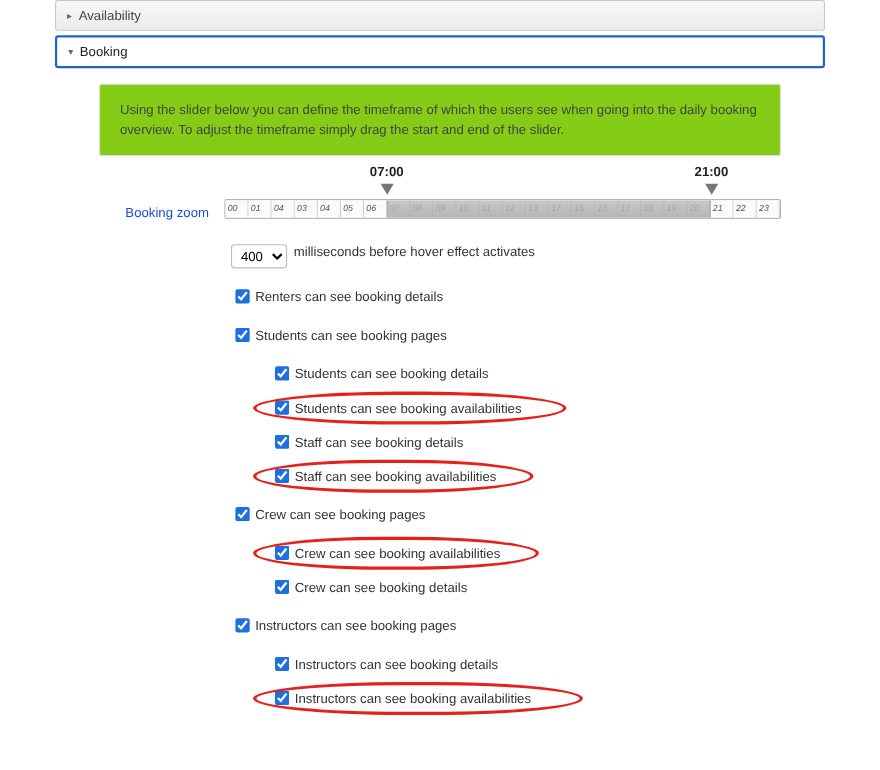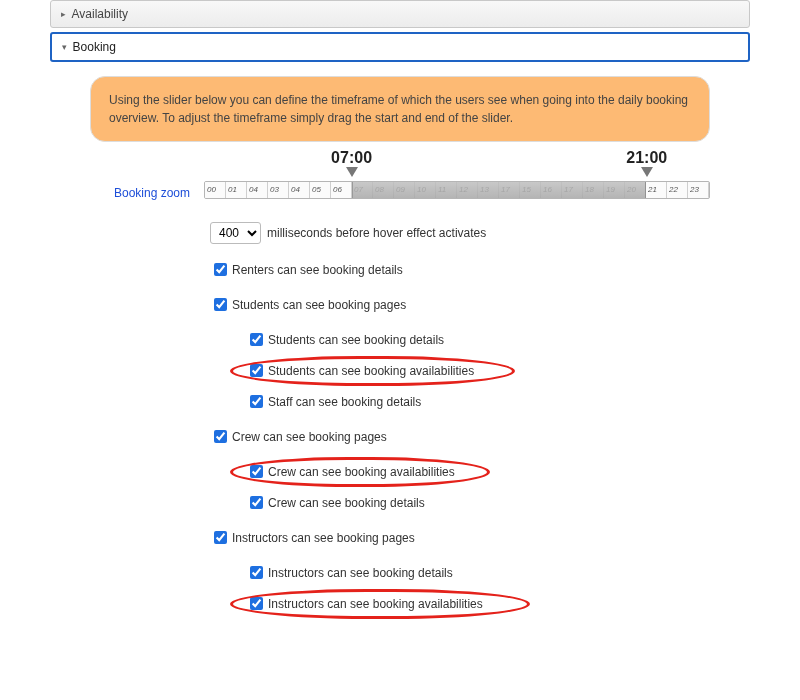--- a/index.html
+++ b/index.html
@@ -36,23 +36,23 @@
     border: 2px solid #1e63c4;
     border-radius: 3px;
     color: #222;
   }
   .tri { font-size: 9px; color: #666; }
   .content-pad {
     margin: 0 50px;
     padding: 10px 40px 0 40px;
   }
   .help-box {
-    background: #fdba74;
+    background: #84cc16;
     border: 1px solid #ddd;
-    border-radius: 15px;
+    border-radius: 3px;
     padding: 14px 18px;
     color: #444;
     line-height: 1.5;
     font-size: 12px;
   }
   .slider-section { margin-top: 38px; }
   .slider-row {
     display: flex;
     align-items: center;
     gap: 14px;
@@ -61,21 +61,21 @@
     width: 100px;
     text-align: right;
     font-size: 12px;
     color: #1d4ed8;
     padding-top: 6px;
   }
   .slider-wrap { position: relative; flex: 1; }
   .time-label {
     position: absolute;
     top: -32px;
-    font-size: 16px;
+    font-size: 12px;
     font-weight: bold;
     color: #222;
     transform: translateX(-50%);
   }
   .time-label.start { left: calc(7 / 24 * 100%); }
   .time-label.end { left: calc(21 / 24 * 100%); }
   .pointer {
     position: absolute;
     top: -14px;
     transform: translateX(-50%);
@@ -110,21 +110,20 @@
     left: calc(7 / 24 * 100%);
     width: calc(14 / 24 * 100%);
     background: linear-gradient(#bfbfbf, #a8a8a8);
     opacity: 0.85;
     border-left: 1px solid #888;
     border-right: 1px solid #888;
   }
   .settings-area { margin-left: 120px; margin-top: 22px; }
   .setting-row {
     display: flex;
-    align-items: center;
     gap: 6px;
     margin: 14px 0;
     font-size: 12px;
     color: #333;
   }
   select {
     border: 1px solid #bbb;
     border-radius: 3px;
     padding: 2px 4px;
     font-size: 12px;
@@ -241,20 +240,25 @@
       <div class="check-row indent-1">
         <div class="circle" style="width:285px"></div>
         <input type="checkbox" checked="" style="">
         <label>Students can see booking availabilities</label>
       </div>
 
       <div class="check-row indent-1">
         <input type="checkbox" checked="" style="">
         <label>Staff can see booking details</label>
       </div>
+      <div class="check-row indent-1">
+        <div class="circle" style="width:255px"></div>
+        <input type="checkbox" checked="" style="">
+        <label>Staff can see booking availabilities</label>
+      </div>
 
       <div class="check-row">
         <input type="checkbox" checked="" style="">
         <label>Crew can see booking pages</label>
       </div>
       <div class="check-row indent-1">
         <div class="circle" style="width:260px"></div>
         <input type="checkbox" checked="" style="">
         <label>Crew can see booking availabilities</label>
       </div>

